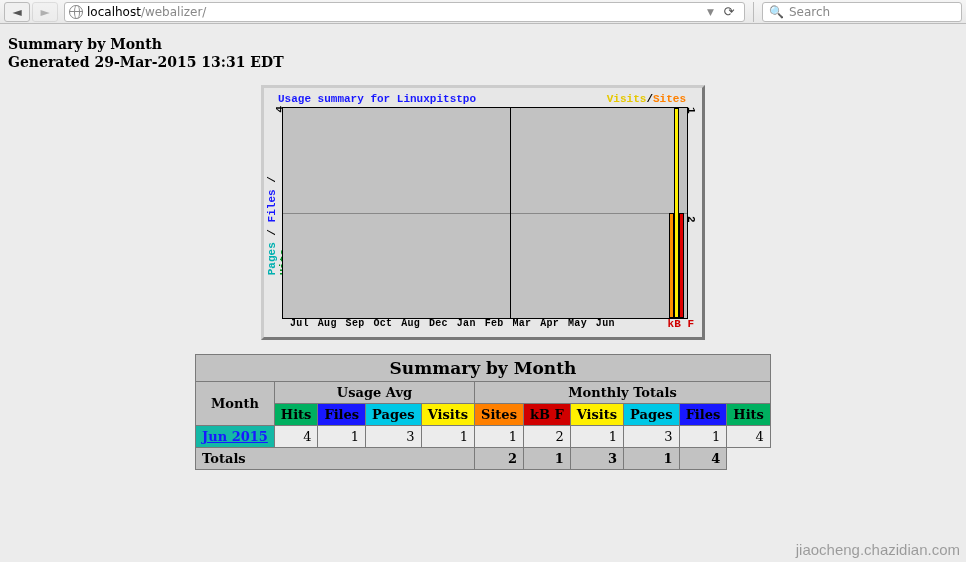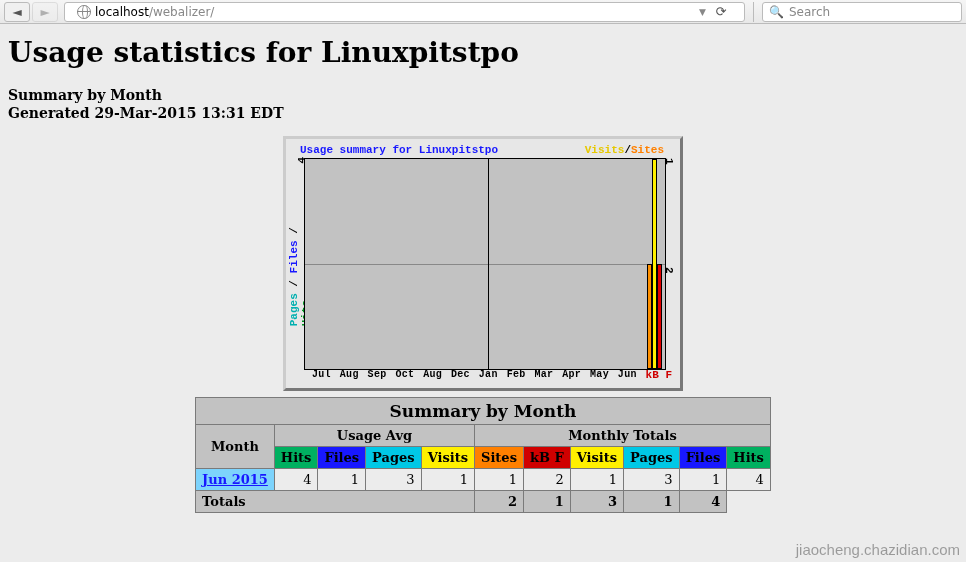--- a/index.html
+++ b/index.html
@@ -2,41 +2,41 @@
 <html><head>
   <meta charset="utf-8">
   <style>
     * { margin: 0; padding: 0; box-sizing: border-box; }
     body { font-family: "DejaVu Sans", Arial, sans-serif; background: #ececec; width: 966px; height: 562px; overflow: hidden; }
     
     
     .browser-bar { display: flex; align-items: center; height: 24px; background: linear-gradient(#f5f5f5, #e8e8e8); border-bottom: 1px solid #bbb; padding: 0 4px; gap: 2px; }
     .nav-btn { width: 26px; height: 20px; border: 1px solid #bbb; border-radius: 3px; display: flex; align-items: center; justify-content: center; background: #f0f0f0; font-size: 12px; color: #555; }
     .nav-btn.disabled { opacity: 0.4; }
-    .url-box { flex: 1; height: 20px; border: 1px solid #bbb; border-radius: 3px; background: #fff; display: flex; align-items: center; padding: 0 12px; margin: 0 4px; font-size: 12px; }
+    .url-box { flex: 1; height: 20px; border: 1px solid #bbb; border-radius: 3px; background: #fff; display: flex; align-items: center; padding: 0 4px; margin: 0 4px; font-size: 12px; }
     .globe { width: 14px; height: 14px; border: 1px solid #888; border-radius: 50%; margin-right: 4px; position: relative; }
     .globe::before { content: ""; position: absolute; left: 4px; top: -1px; width: 4px; height: 14px; border: 1px solid #888; border-radius: 50%; border-top: none; border-bottom: none; }
     .globe::after { content: ""; position: absolute; left: -1px; top: 5px; width: 14px; height: 2px; border-top: 1px solid #888; }
     .url-text .host { color: #000; }
     .url-text .path { color: #888; }
     .dropdown-arrow { color: #888; font-size: 9px; margin-left: auto; padding: 0 4px; }
     .reload { width: 22px; height: 18px; display: flex; align-items: center; justify-content: center; font-size: 13px; color: #555; }
     .search-box { width: 200px; height: 20px; border: 1px solid #bbb; border-radius: 3px; background: #fff; display: flex; align-items: center; padding: 0 6px; font-size: 12px; color: #888; margin-left: 4px; }
     .mag { margin-right: 5px; font-size: 12px; }
     .divider-v { width: 1px; height: 20px; background: #bbb; margin: 0 2px; }
 
     
     .page { background: #ececec; padding: 12px 8px; height: 538px; overflow: hidden; }
     h1 { font-family: "DejaVu Serif", Georgia, serif; font-weight: bold; font-size: 28px; color: #000; margin-bottom: 18px; }
     .summary-label { font-family: "DejaVu Serif", Georgia, serif; font-weight: bold; font-size: 14px; color: #000; line-height: 1.25; margin-bottom: 14px; }
 
     .center-stack { text-align: center; }
 
     
-    .chart { display: inline-block; width: 400px; height: 255px; border: 3px outset #ccc; background: #e7e7e7; text-align: left; position: relative; font-family: "Courier New", monospace; font-size: 11px; font-weight: bold; margin-bottom: 2px; }
+    .chart { display: inline-block; width: 444px; height: 255px; border: 3px outset #ccc; background: #e7e7e7; text-align: left; position: relative; font-family: "Courier New", monospace; font-size: 11px; font-weight: bold; margin-bottom: 10px; }
     .chart-title { position: absolute; left: 14px; top: 5px; color: #1818ff; }
     .chart-legend-tr { position: absolute; right: 16px; top: 5px; }
     .leg-visits { color: #e6c800; }
     .leg-sep { color: #000; }
     .leg-sites { color: #ff8000; }
     .chart-legend-br { position: absolute; right: 8px; bottom: 7px; color: #d00000; }
     .y-label-left { position: absolute; left: 2px; top: 50%; transform: translateY(-50%) rotate(180deg); writing-mode: vertical-rl; }
     .yl-pages { color: #00b0b0; }
     .yl-files { color: #1818ff; }
     .yl-hits  { color: #009020; }
@@ -60,21 +60,21 @@
 
     .x-months { position: absolute; left: 26px; bottom: 8px; color: #000; letter-spacing: 0.3px; word-spacing: 2.6px; font-size: 10px; }
 
     
     .summary-table { display: inline-block; }
     table.stats { border-collapse: collapse; font-family: "DejaVu Serif", Georgia, serif; font-size: 13px; }
     table.stats th, table.stats td { border: 1px solid #7a7a7a; padding: 3px 6px; }
     .title-row th { background: #c2c2c2; font-weight: bold; font-size: 17px; padding: 6px; }
     .grp-row th { background: #c2c2c2; font-weight: bold; }
     .col-hits{background:#00b060;color:#000}.col-files{background:#1818ff;color:#000}.col-pages{background:#00c8e6;color:#000}.col-visits{background:#fff000;color:#000}.col-sites{background:#ff8000;color:#000}.col-kbf{background:#d00000;color:#000}
-    .month-cell{background:#7dd3fc;font-weight:bold;text-align:left}
+    .month-cell{background:#14b8a6;font-weight:bold;text-align:left}
     .link{color:#1818ff;text-decoration:underline}
     .num{text-align:right}
     .totals-row td{background:#c2c2c2;font-weight:bold}
     .totals-row .lbl{text-align:left}
     .watermark{position:absolute;right:6px;bottom:4px;font-size:15px;color:rgba(0,0,0,0.35);font-family:Arial}
   </style>
 </head>
 <body>
 
 <div class="browser-bar">
@@ -87,21 +87,20 @@
     <span class="reload">⟳</span>
   </div>
   <div class="divider-v"></div>
   <div class="search-box">
     <span class="mag">🔍</span>
     <span>Search</span>
   </div>
 </div>
 
 <div class="page">
-  <h1>Usage statistics for Linuxpitstpo</h1>
   <div class="summary-label">
     <div>Summary by Month</div>
     <div>Generated 29-Mar-2015 13:31 EDT</div>
   </div>
 
   <div class="center-stack">
 
     <div class="chart">
       <div class="chart-title">Usage summary for Linuxpitstpo</div>
       <div class="chart-legend-tr">

